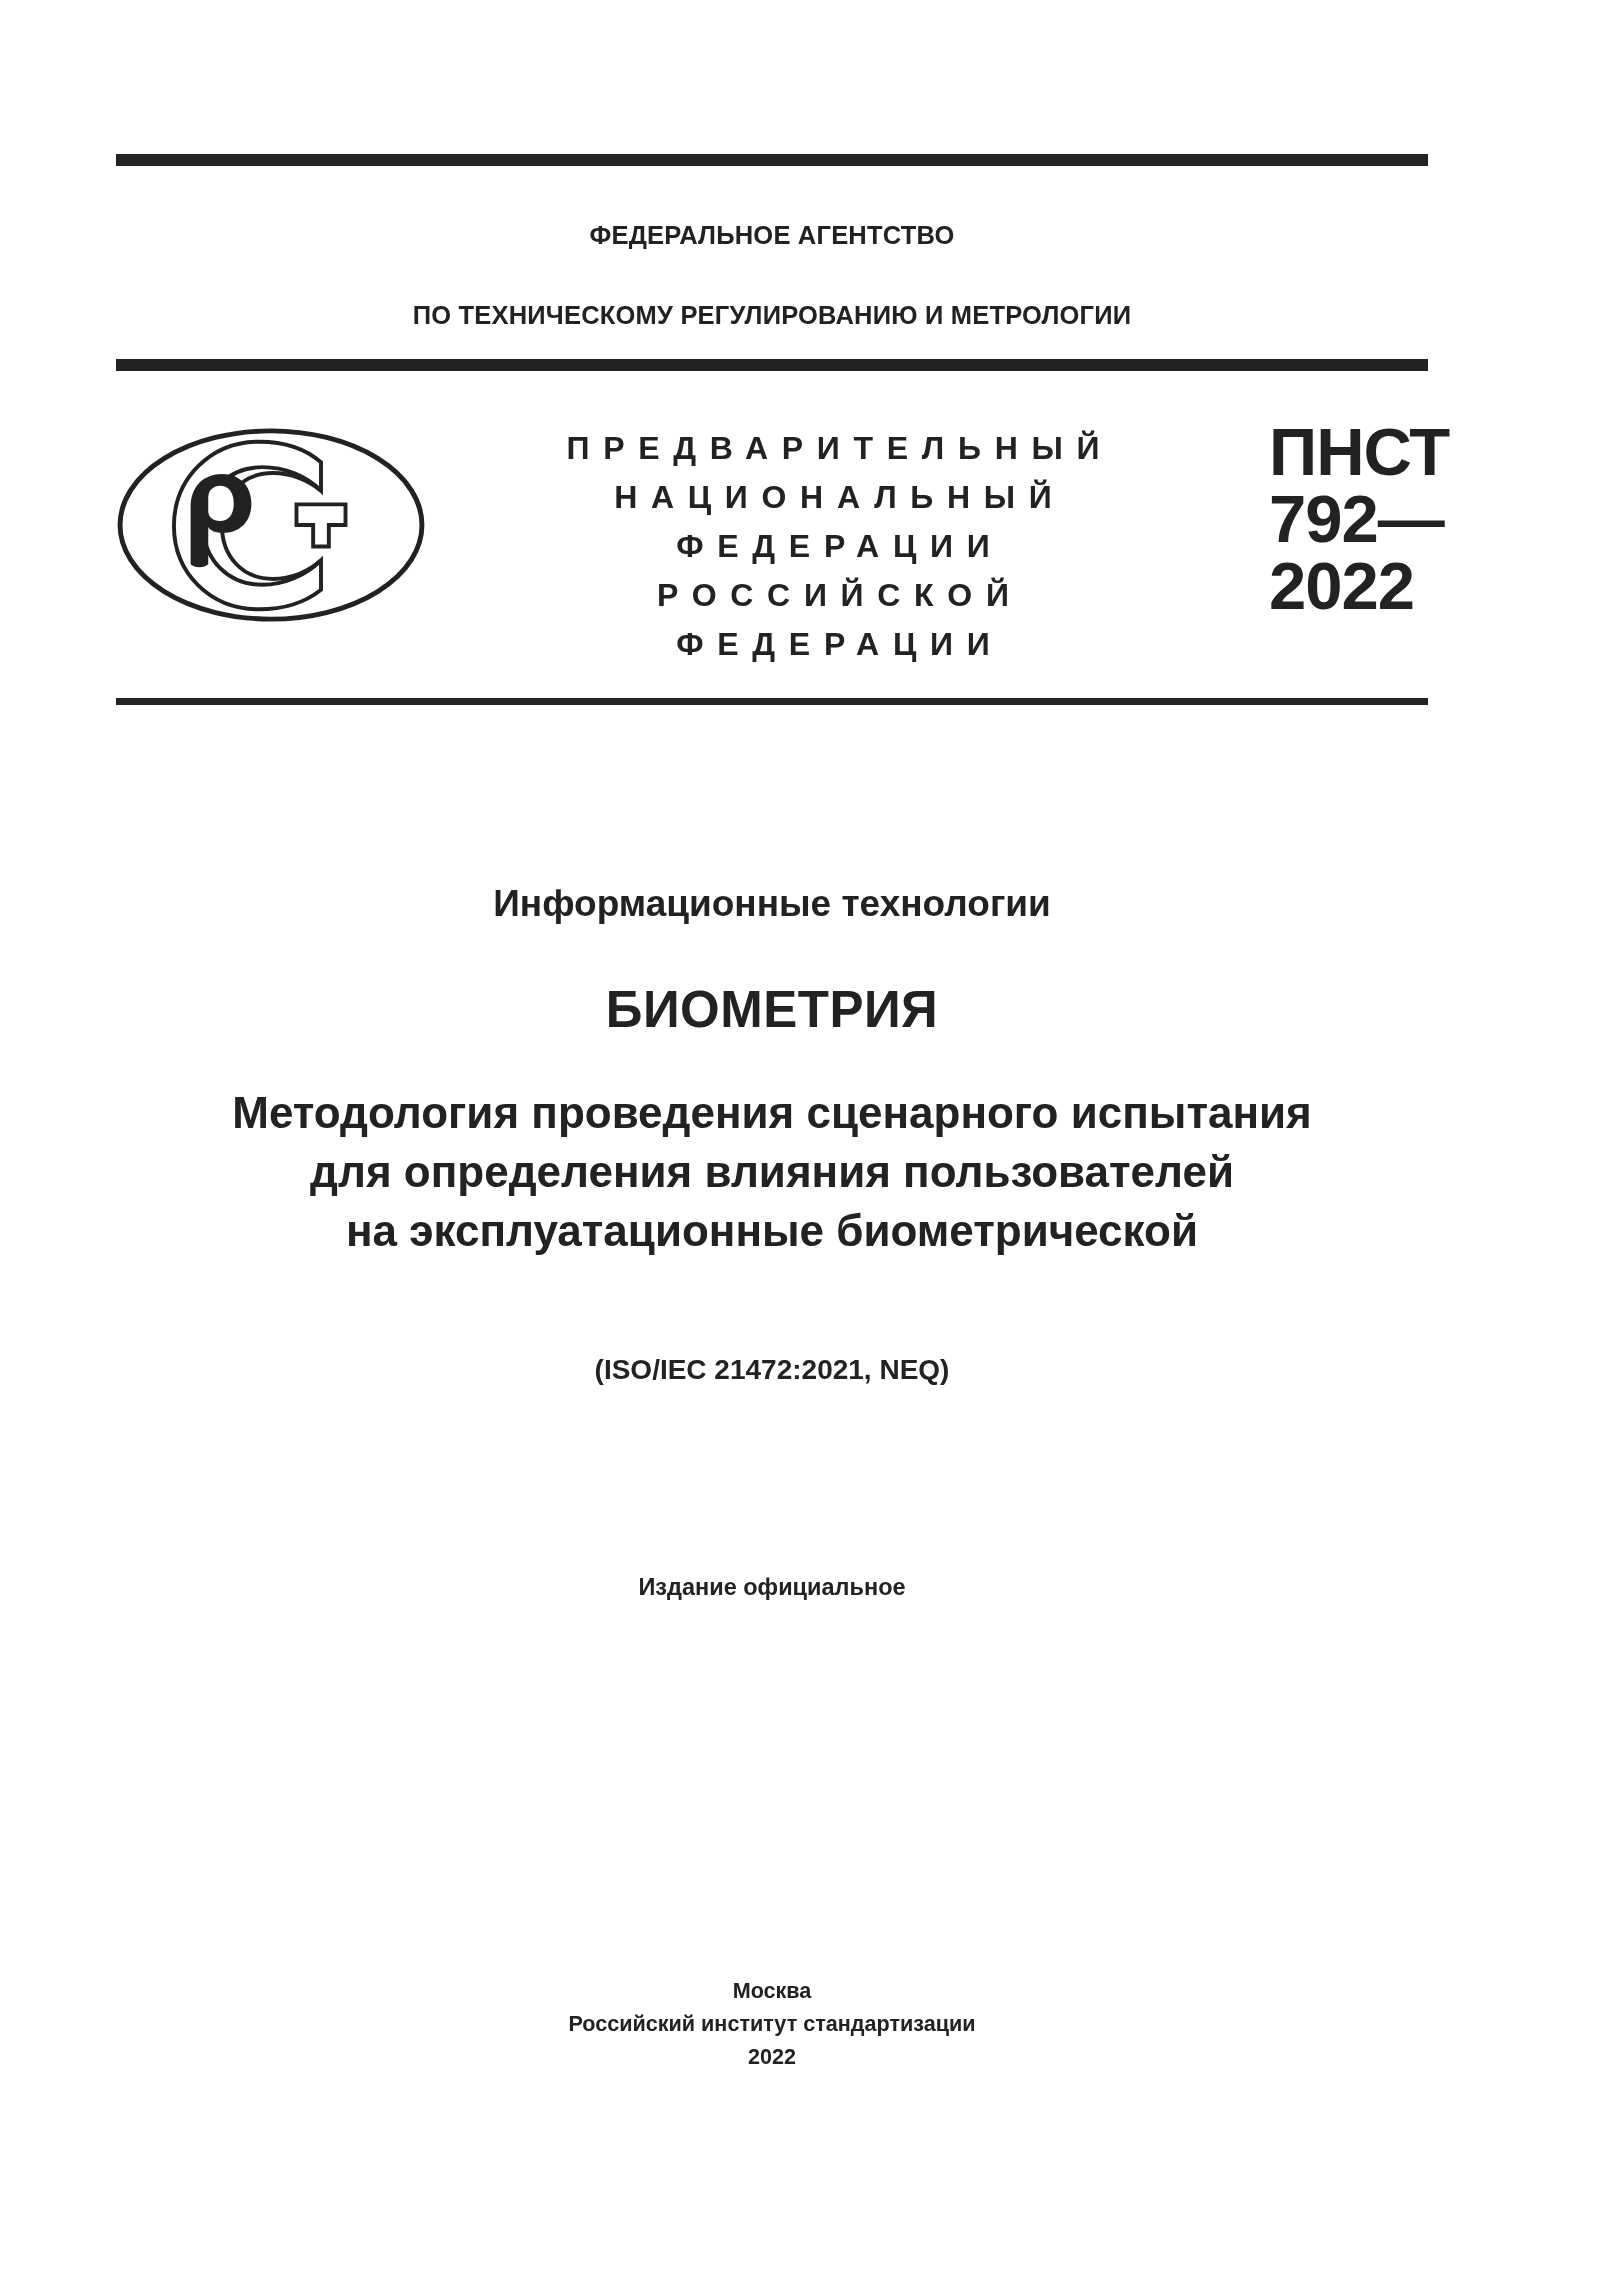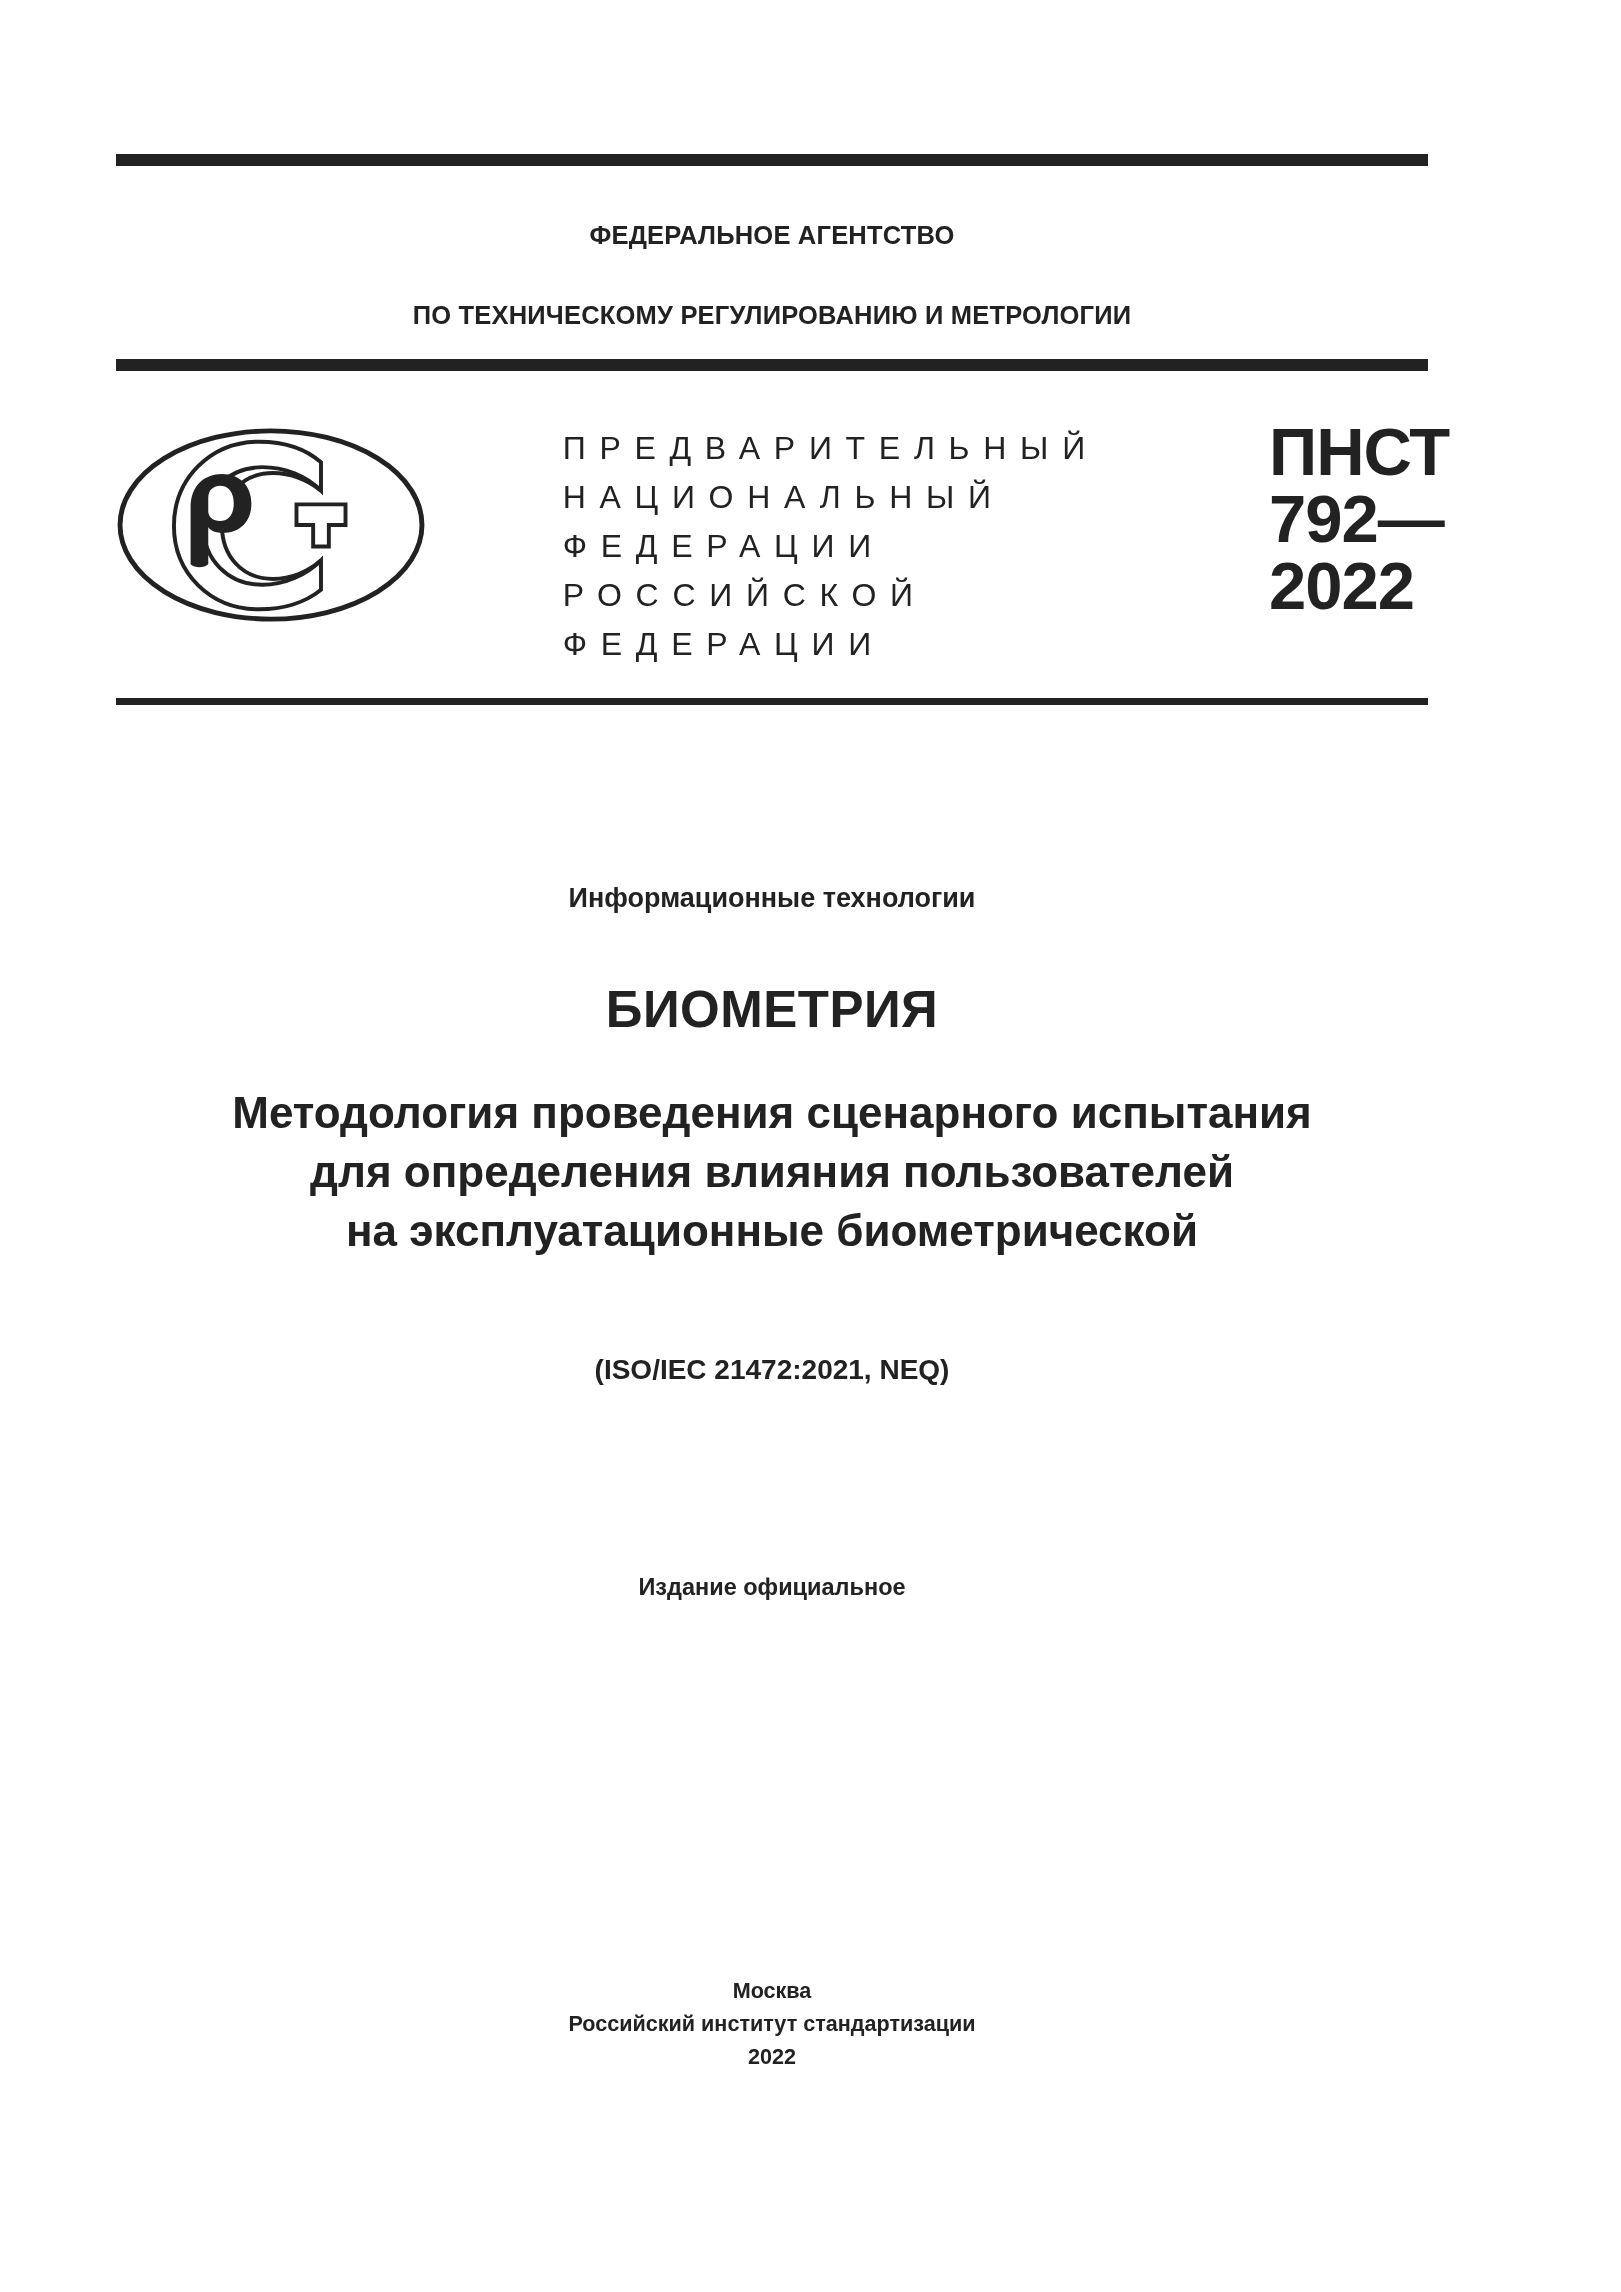--- a/index.html
+++ b/index.html
@@ -44,21 +44,22 @@
       top: 425px;
       width: 314px;
       height: 200px;
     }
 
     .std-heading {
       position: absolute;
       left: 549px;
       top: 424px;
       width: 568px;
-      font-weight: normal;
+      text-align: center;
+      font-weight: bold;
       font-size: 32px;
       line-height: 49px;
     }
     .std-heading .ln {
       display: block;
       letter-spacing: 13.7px;
       padding-left: 13.7px;
     }
 
     .std-code {
@@ -74,21 +75,21 @@
 
     .centered {
       position: absolute;
       left: 0;
       width: 1544px;
       text-align: center;
       font-weight: bold;
     }
     .subject {
       top: 885px;
-      font-size: 27px;
+      font-size: 37px;
       line-height: 1;
     }
     .topic {
       top: 984px;
       font-size: 51px;
       line-height: 1;
       letter-spacing: 0.5px;
     }
     .title {
       top: 1083px;

